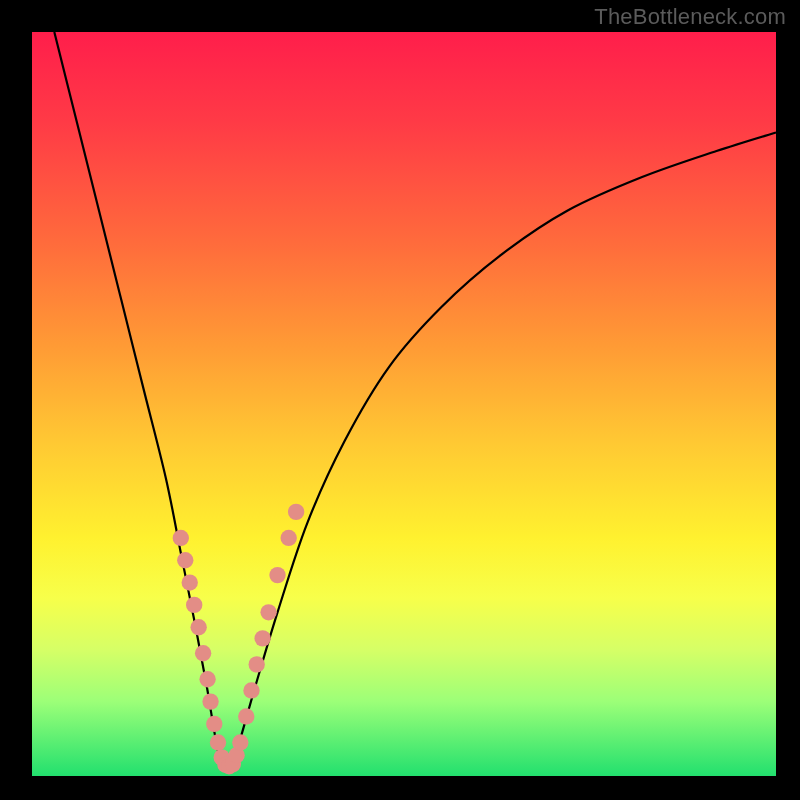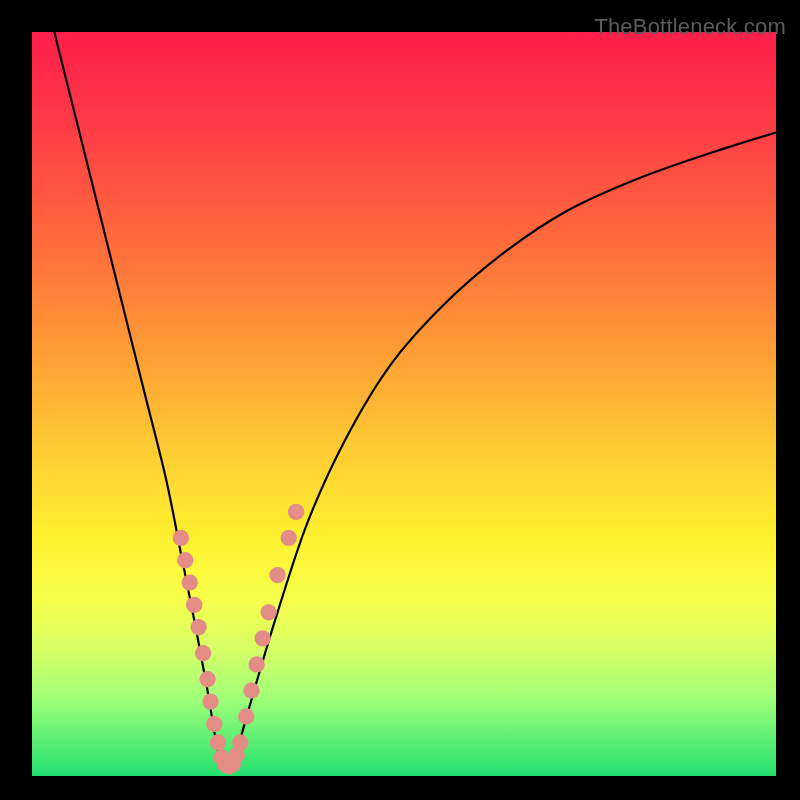--- a/index.html
+++ b/index.html
@@ -12,21 +12,21 @@
     font-family: Arial, Helvetica, sans-serif;
   }
   .frame {
     position: relative;
     width: 800px;
     height: 800px;
     background: #000;
   }
   .watermark {
     position: absolute;
-    top: 14px;
+    top: 4px;
     right: 14px;
     color: #5b5b5b;
     font-size: 22px;
     font-weight: 500;
     letter-spacing: 0.2px;
     z-index: 10;
   }
   .plot {
     position: absolute;
     left: 32px;

